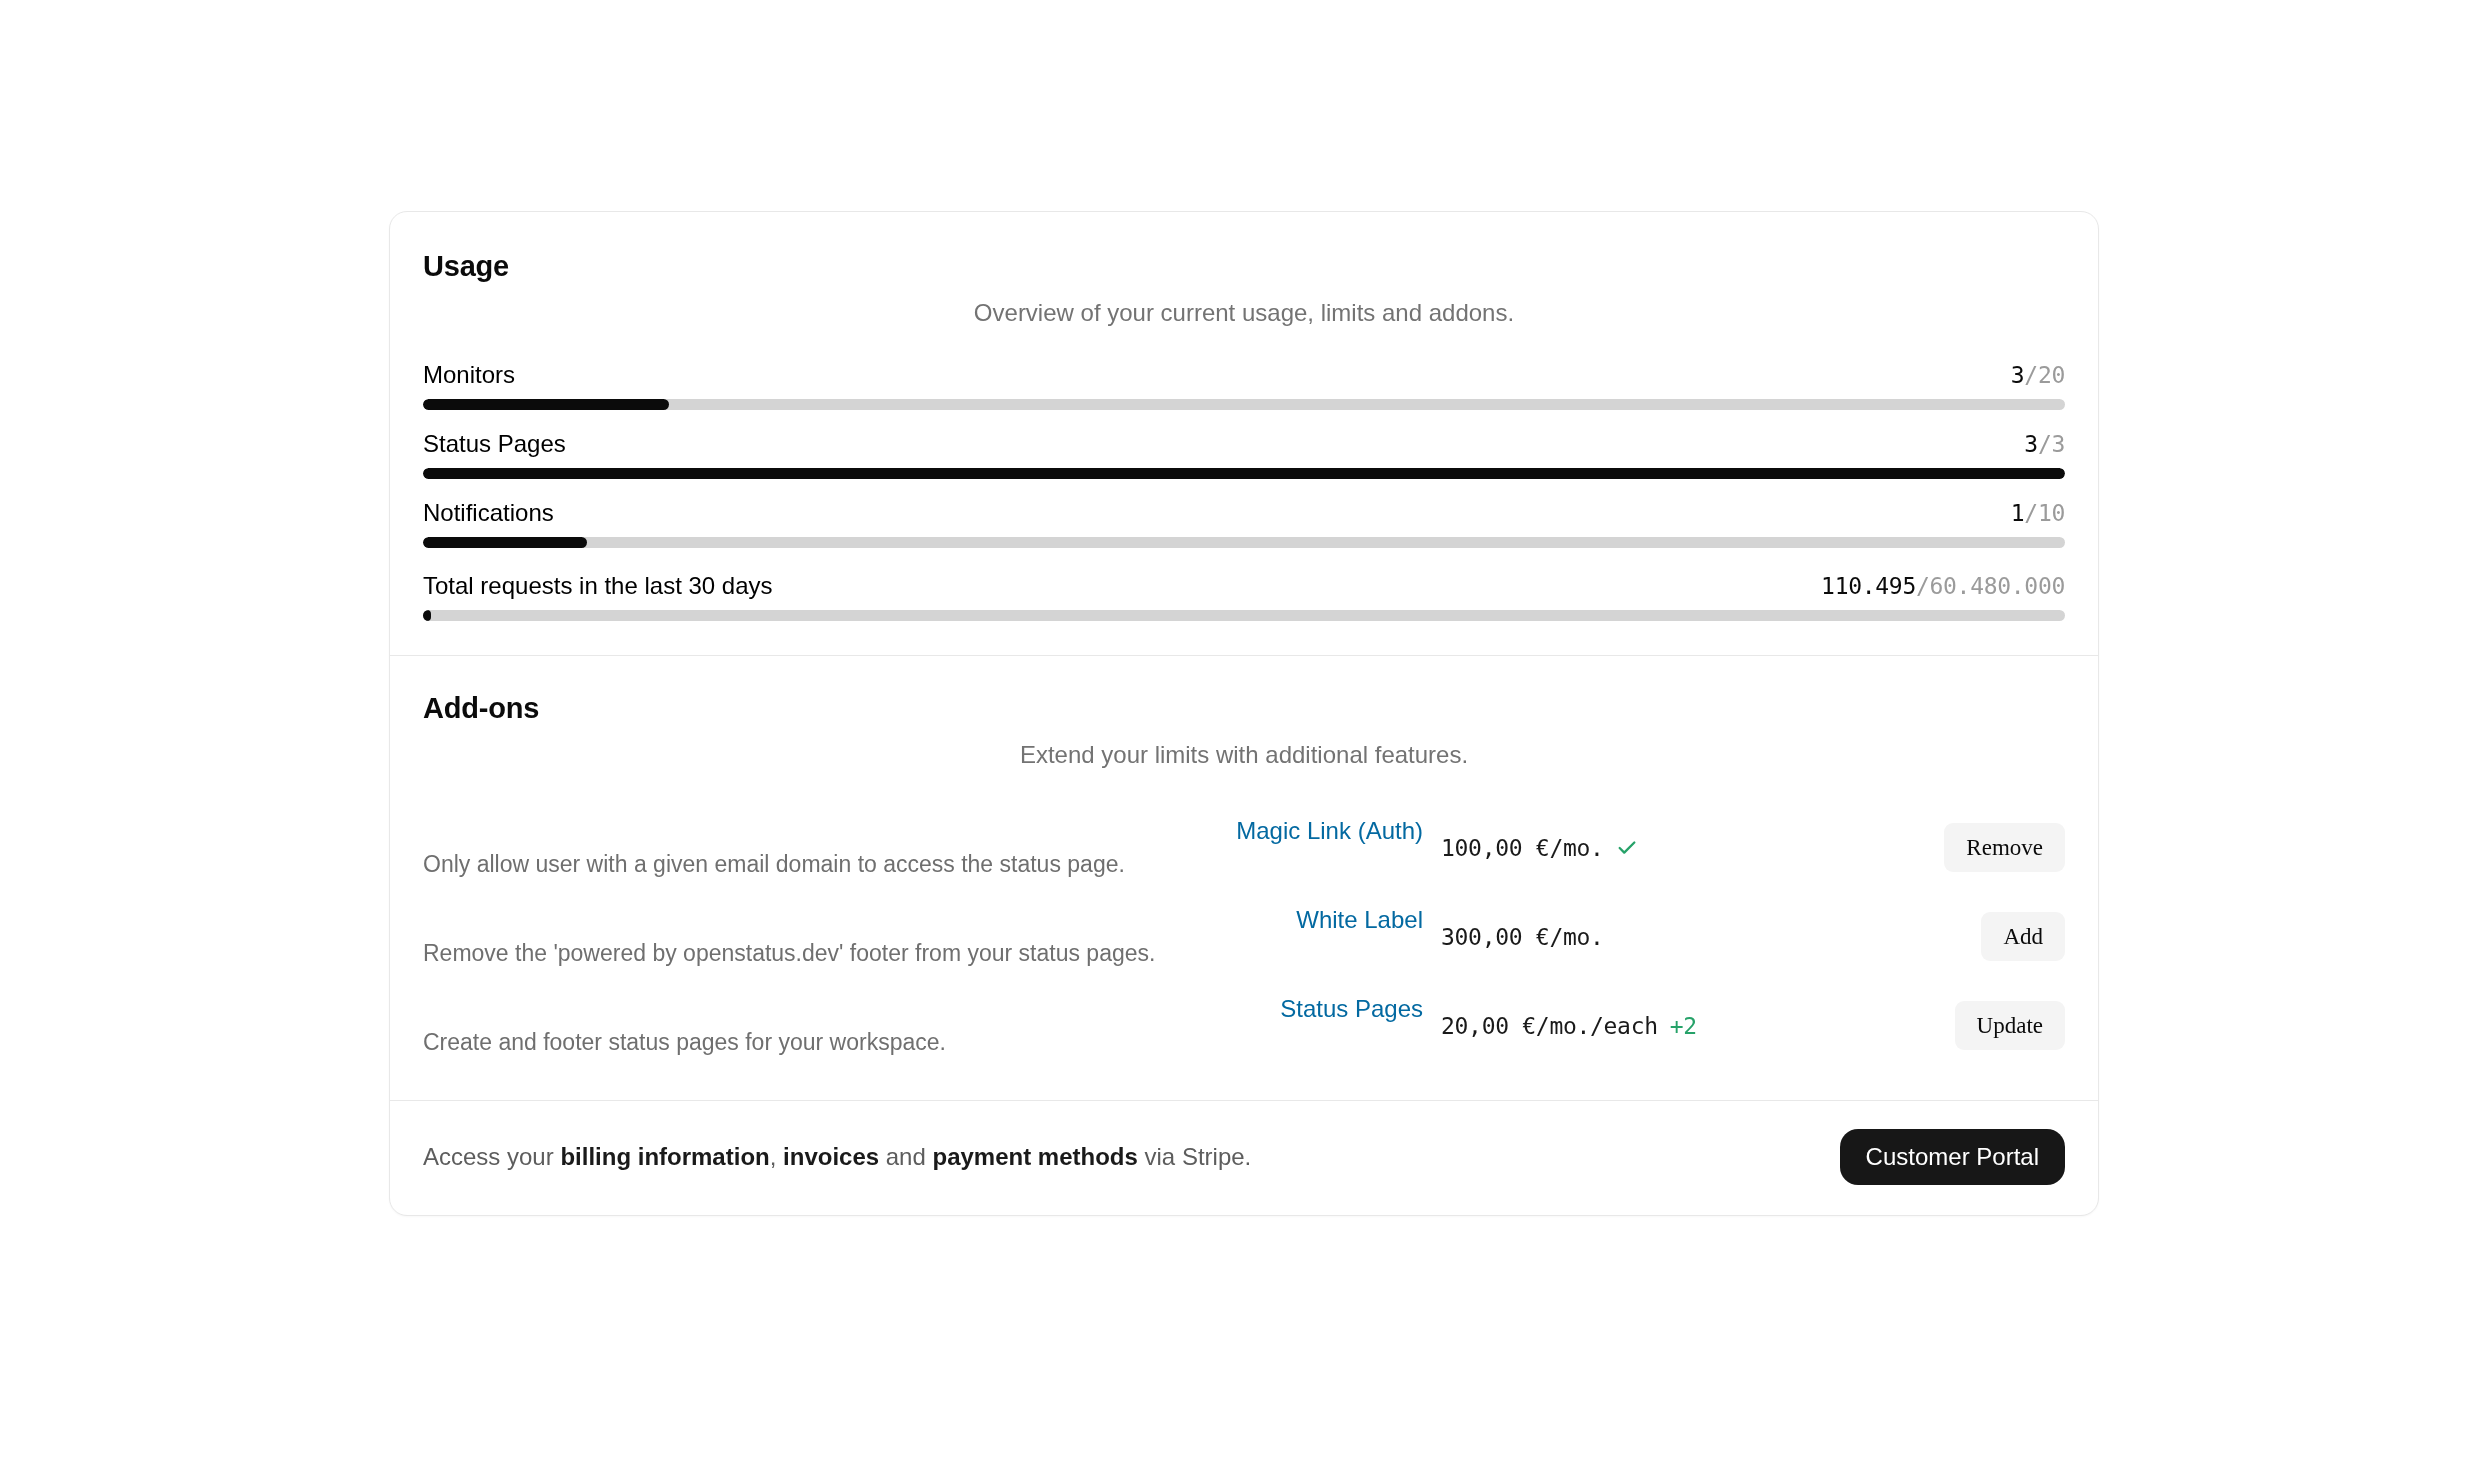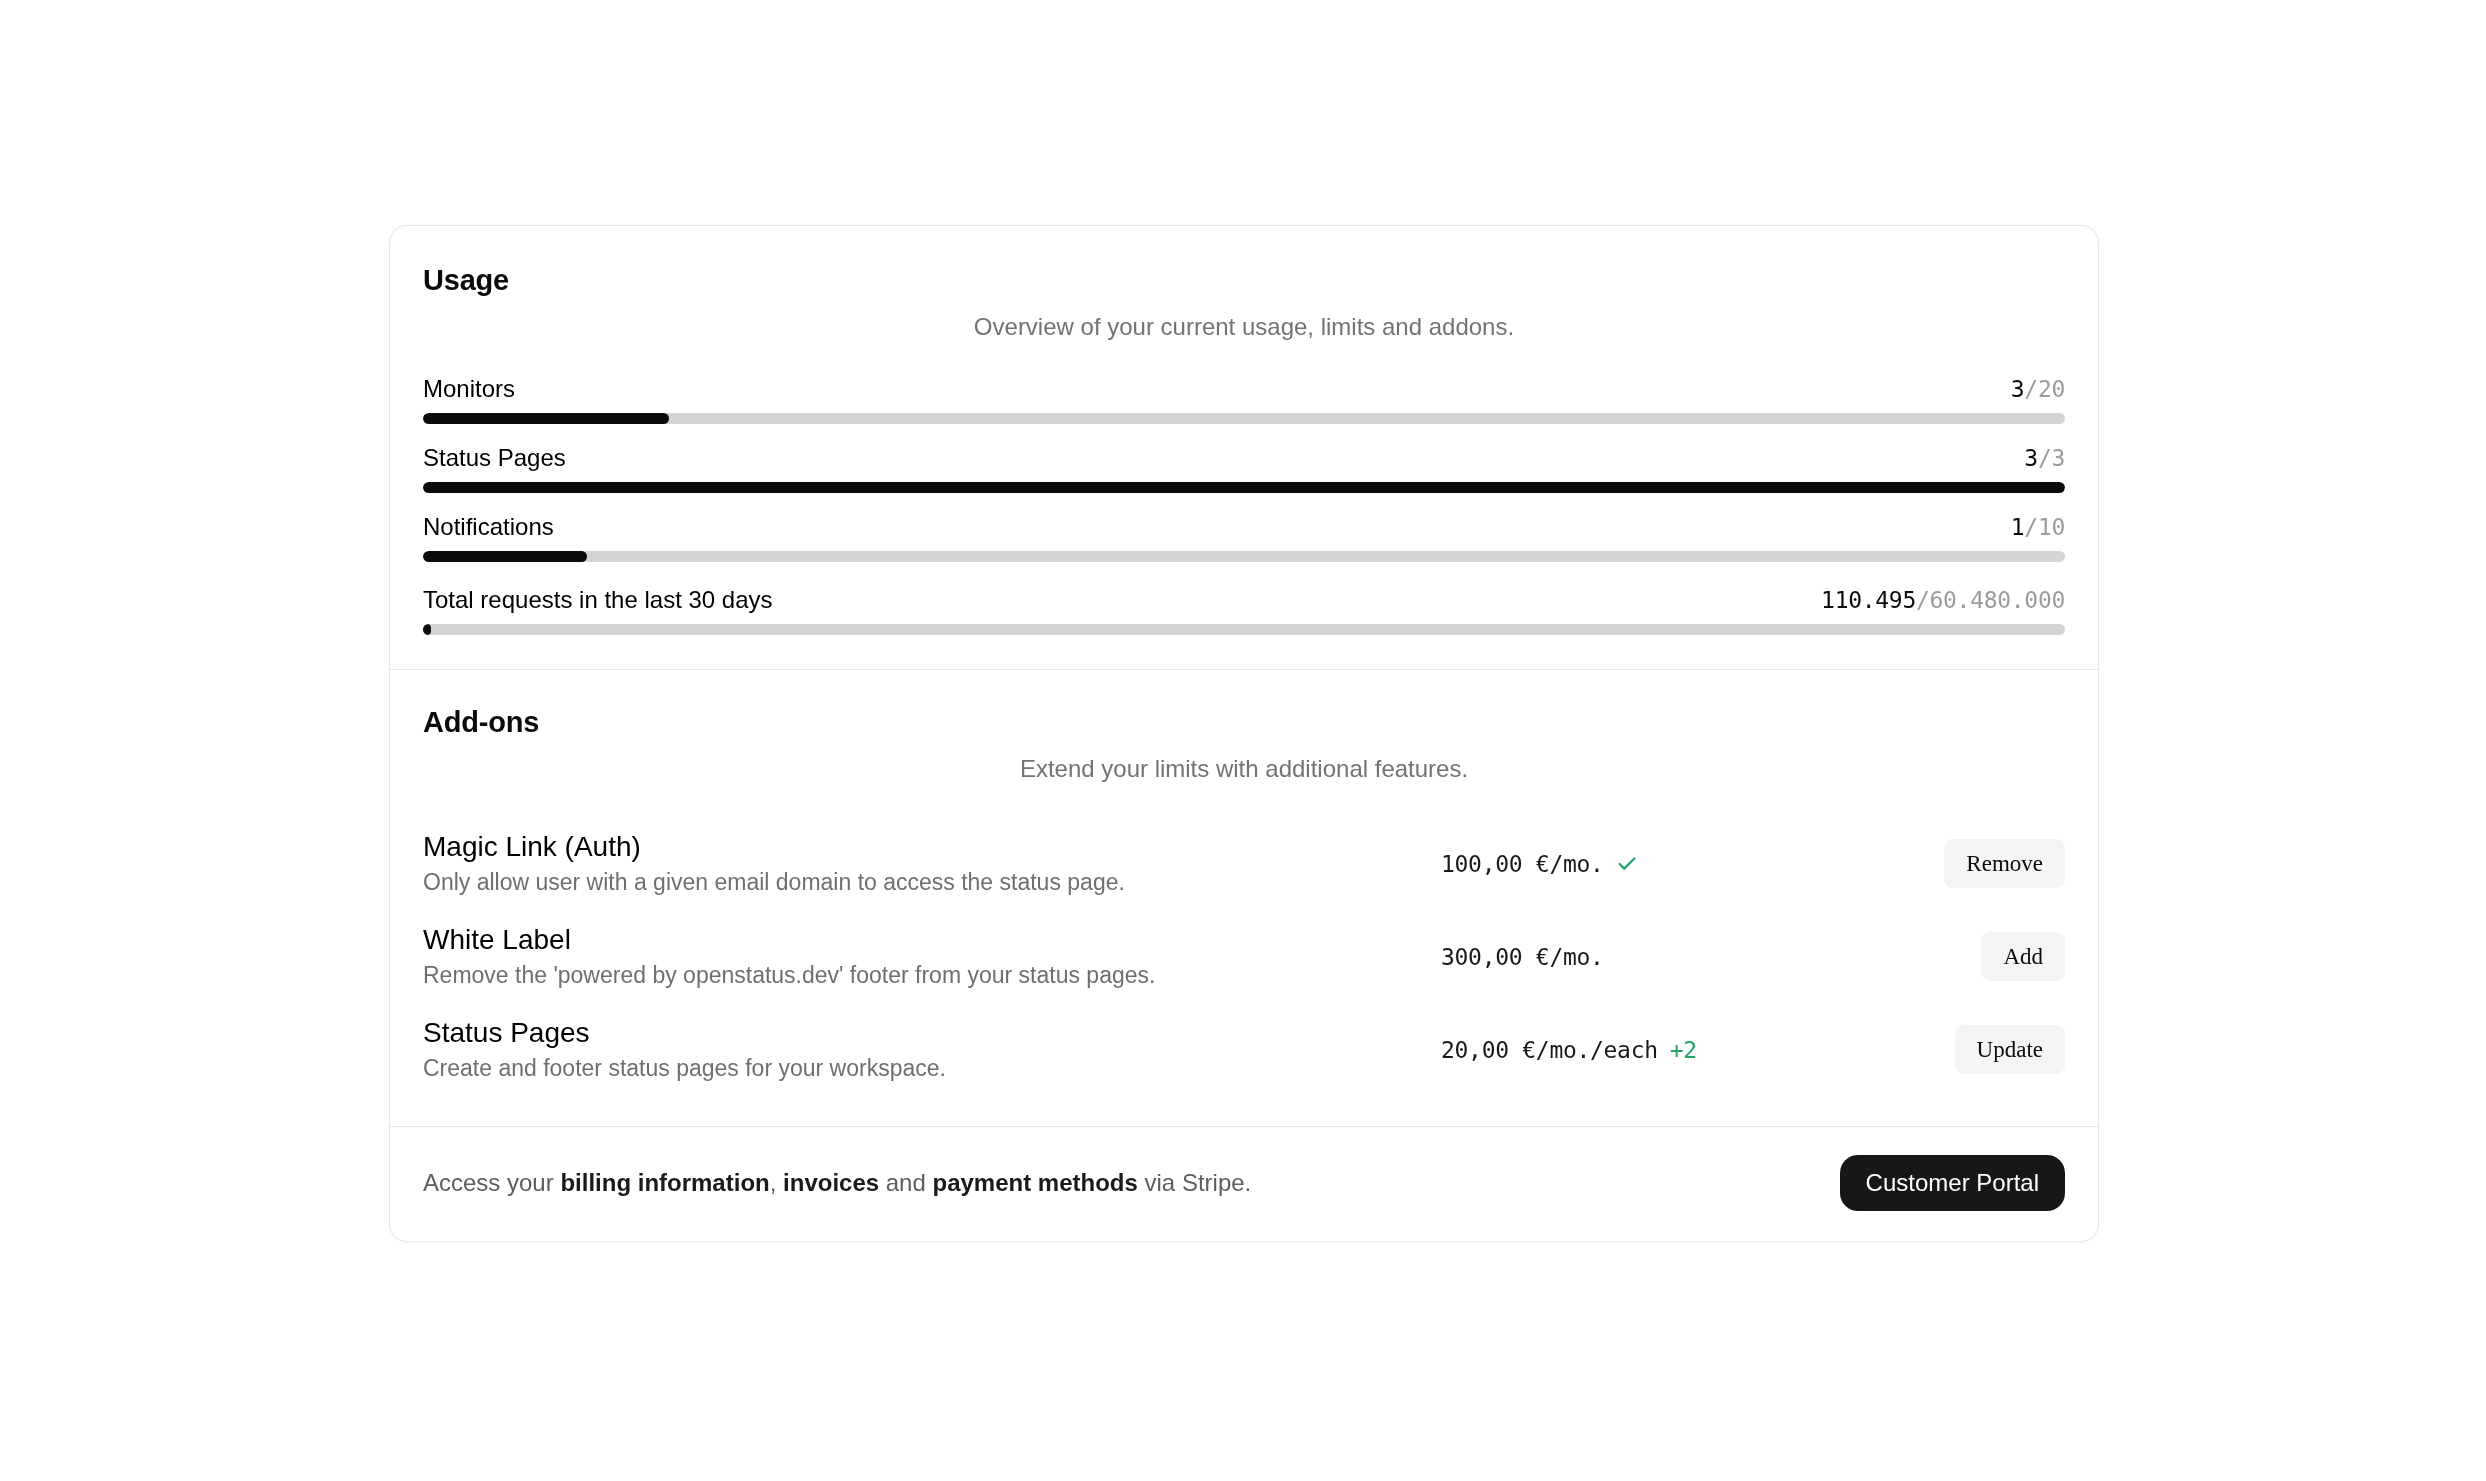--- a/index.html
+++ b/index.html
@@ -14,21 +14,21 @@
   }
   .page {
     position: relative;
     width: 2487px;
     height: 1481px;
     background: #ffffff;
   }
   .card {
     position: absolute;
     left: 389px;
-    top: 225px;
+    top: 211px;
     width: 1710px;
     border: 1px solid #e8e8e8;
     border-radius: 18px;
     background: #ffffff;
     box-shadow: 0 1px 2px rgba(0,0,0,0.03);
     overflow: hidden;
   }
 
   
   .usage-section {
@@ -94,23 +94,24 @@
   .addon-row {
     display: flex;
     align-items: center;
     padding: 14px 0;
   }
   .addon-info {
     width: 1000px;
     flex: 0 0 auto;
   }
   .addon-name {
-    font-size: 28px;
-    color: #000000;
+    font-size: 24px;
+    color: #0369a1;
     margin-bottom: 6px;
+    text-align: right;
   }
   .addon-desc {
     font-size: 23px;
     color: #6f6f6f;
   }
   .addon-price {
     flex: 1 1 auto;
     display: flex;
     align-items: center;
     gap: 12px;

